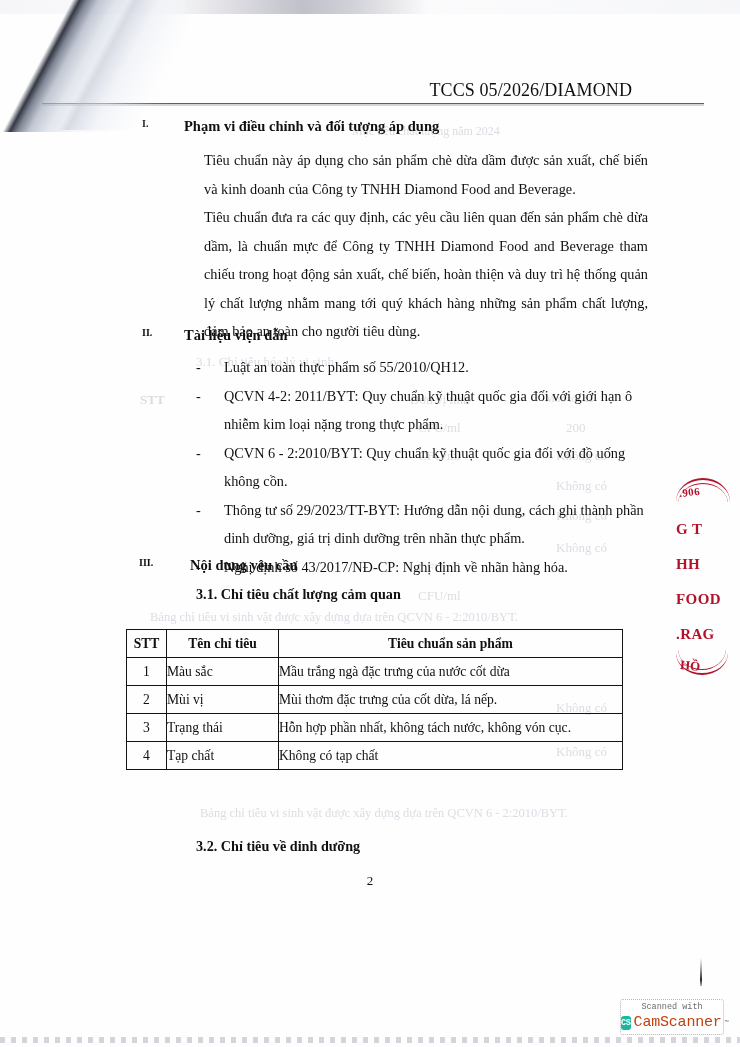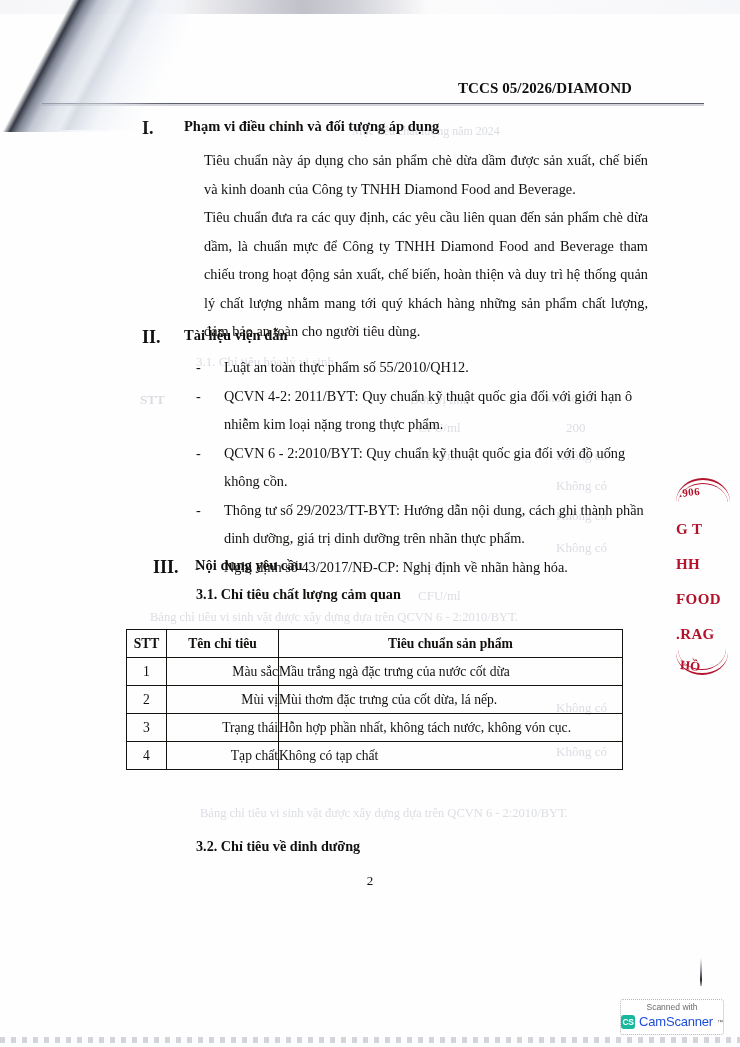--- a/index.html
+++ b/index.html
@@ -97,22 +97,22 @@
     filter: blur(0.45px);
   }
 
   
   .doc-header {
     position: absolute;
     left: 0; top: 80px;
     width: 740px;
     text-align: right;
     padding-right: 108px;
-    font-size: 15px;
-    font-weight: bold;
+    font-size: 18px;
+    font-weight: normal;
     letter-spacing: 0.1px;
     box-sizing: border-box;
   }
   .header-rule {
     position: absolute;
     left: 42px; top: 103px;
     width: 662px; height: 1px;
     background: #5a5f6b;
   }
   .header-rule-soft {
@@ -122,21 +122,21 @@
     background: rgba(150,156,170,0.42);
   }
 
   .sec {
     position: absolute;
     display: flex;
     align-items: flex-start;
   }
   .sec-num {
     font-weight: bold;
-    font-size: 18px;
+    font-size: 10px;
     width: 42px;
     flex: 0 0 42px;
     font-family: Liberation Serif, serif;
   }
   .sec-title {
     font-weight: bold;
     font-size: 14.5px;
   }
 
   .para {
@@ -193,21 +193,21 @@
   }
   table.spec th {
     font-weight: bold;
     text-align: center;
   }
   col.c-stt { width: 40px; }
   col.c-name { width: 112px; }
   col.c-std  { width: 344px; }
 
   td.c-stt-cell { text-align: center; }
-  td.c-name-cell { text-align: right; padding-left: 7px; }
+  td.c-name-cell { text-align: left; padding-left: 7px; }
   td.c-std-cell  { text-align: left; padding-left: 10px; }
 
   
   .page-num {
     position: absolute;
     left: 0; top: 873px;
     width: 740px;
     text-align: center;
     font-size: 13px;
   }
@@ -284,21 +284,21 @@
   .camscanner {
     position: absolute;
     left: 620px; top: 999px;
     width: 104px; height: 36px;
     border: 1.5px dotted #b6b6b6;
     border-radius: 3px;
     background: #ffffff;
     box-sizing: border-box;
     padding-top: 2px;
     text-align: center;
-    font-family: Liberation Sans, sans-serif;
+    font-family: Liberation Mono, monospace;
   }
   .cs-top {
     font-size: 8.5px;
     color: #6b6b6b;
     line-height: 11px;
   }
   .cs-bot {
     display: flex;
     align-items: center;
     justify-content: space-between;
@@ -310,22 +310,22 @@
     border-radius: 3px;
     background: #17b89e;
     color: #ffffff;
     font-size: 8.5px;
     font-weight: bold;
     line-height: 14px;
     text-align: center;
     letter-spacing: -0.3px;
   }
   .cs-name {
-    font-size: 13px;
-    color: #1d4ed8;
+    font-size: 15px;
+    color: #c2410c;
     letter-spacing: -0.2px;
   }
   .cs-tm {
     font-size: 6px;
     color: #555;
     vertical-align: super;
   }
 </style>
 </head>
 <body>
@@ -384,21 +384,21 @@
     <div class="bullet">
       <span class="bullet-dash">-</span>
       <span class="bullet-text">Thông tư số 29/2023/TT-BYT: Hướng dẫn nội dung, cách ghi thành phần dinh dưỡng, giá trị dinh dưỡng trên nhãn thực phẩm.</span>
     </div>
     <div class="bullet">
       <span class="bullet-dash">-</span>
       <span class="bullet-text">Nghị định số 43/2017/NĐ-CP: Nghị định về nhãn hàng hóa.</span>
     </div>
   </div>
 
-  <div class="sec" style="left:153px; top:557px;">
+  <div class="sec" style="left:139px; top:557px;gap:9px;">
     <span class="sec-num">III.</span>
     <span class="sec-title">Nội dung yêu cầu</span>
   </div>
 
   <div class="subhead" style="left:196px; top:586px;">3.1. Chỉ tiêu chất lượng cảm quan</div>
 
   <div class="tbl-wrap">
     <table class="spec">
       <colgroup>
         <col class="c-stt">

